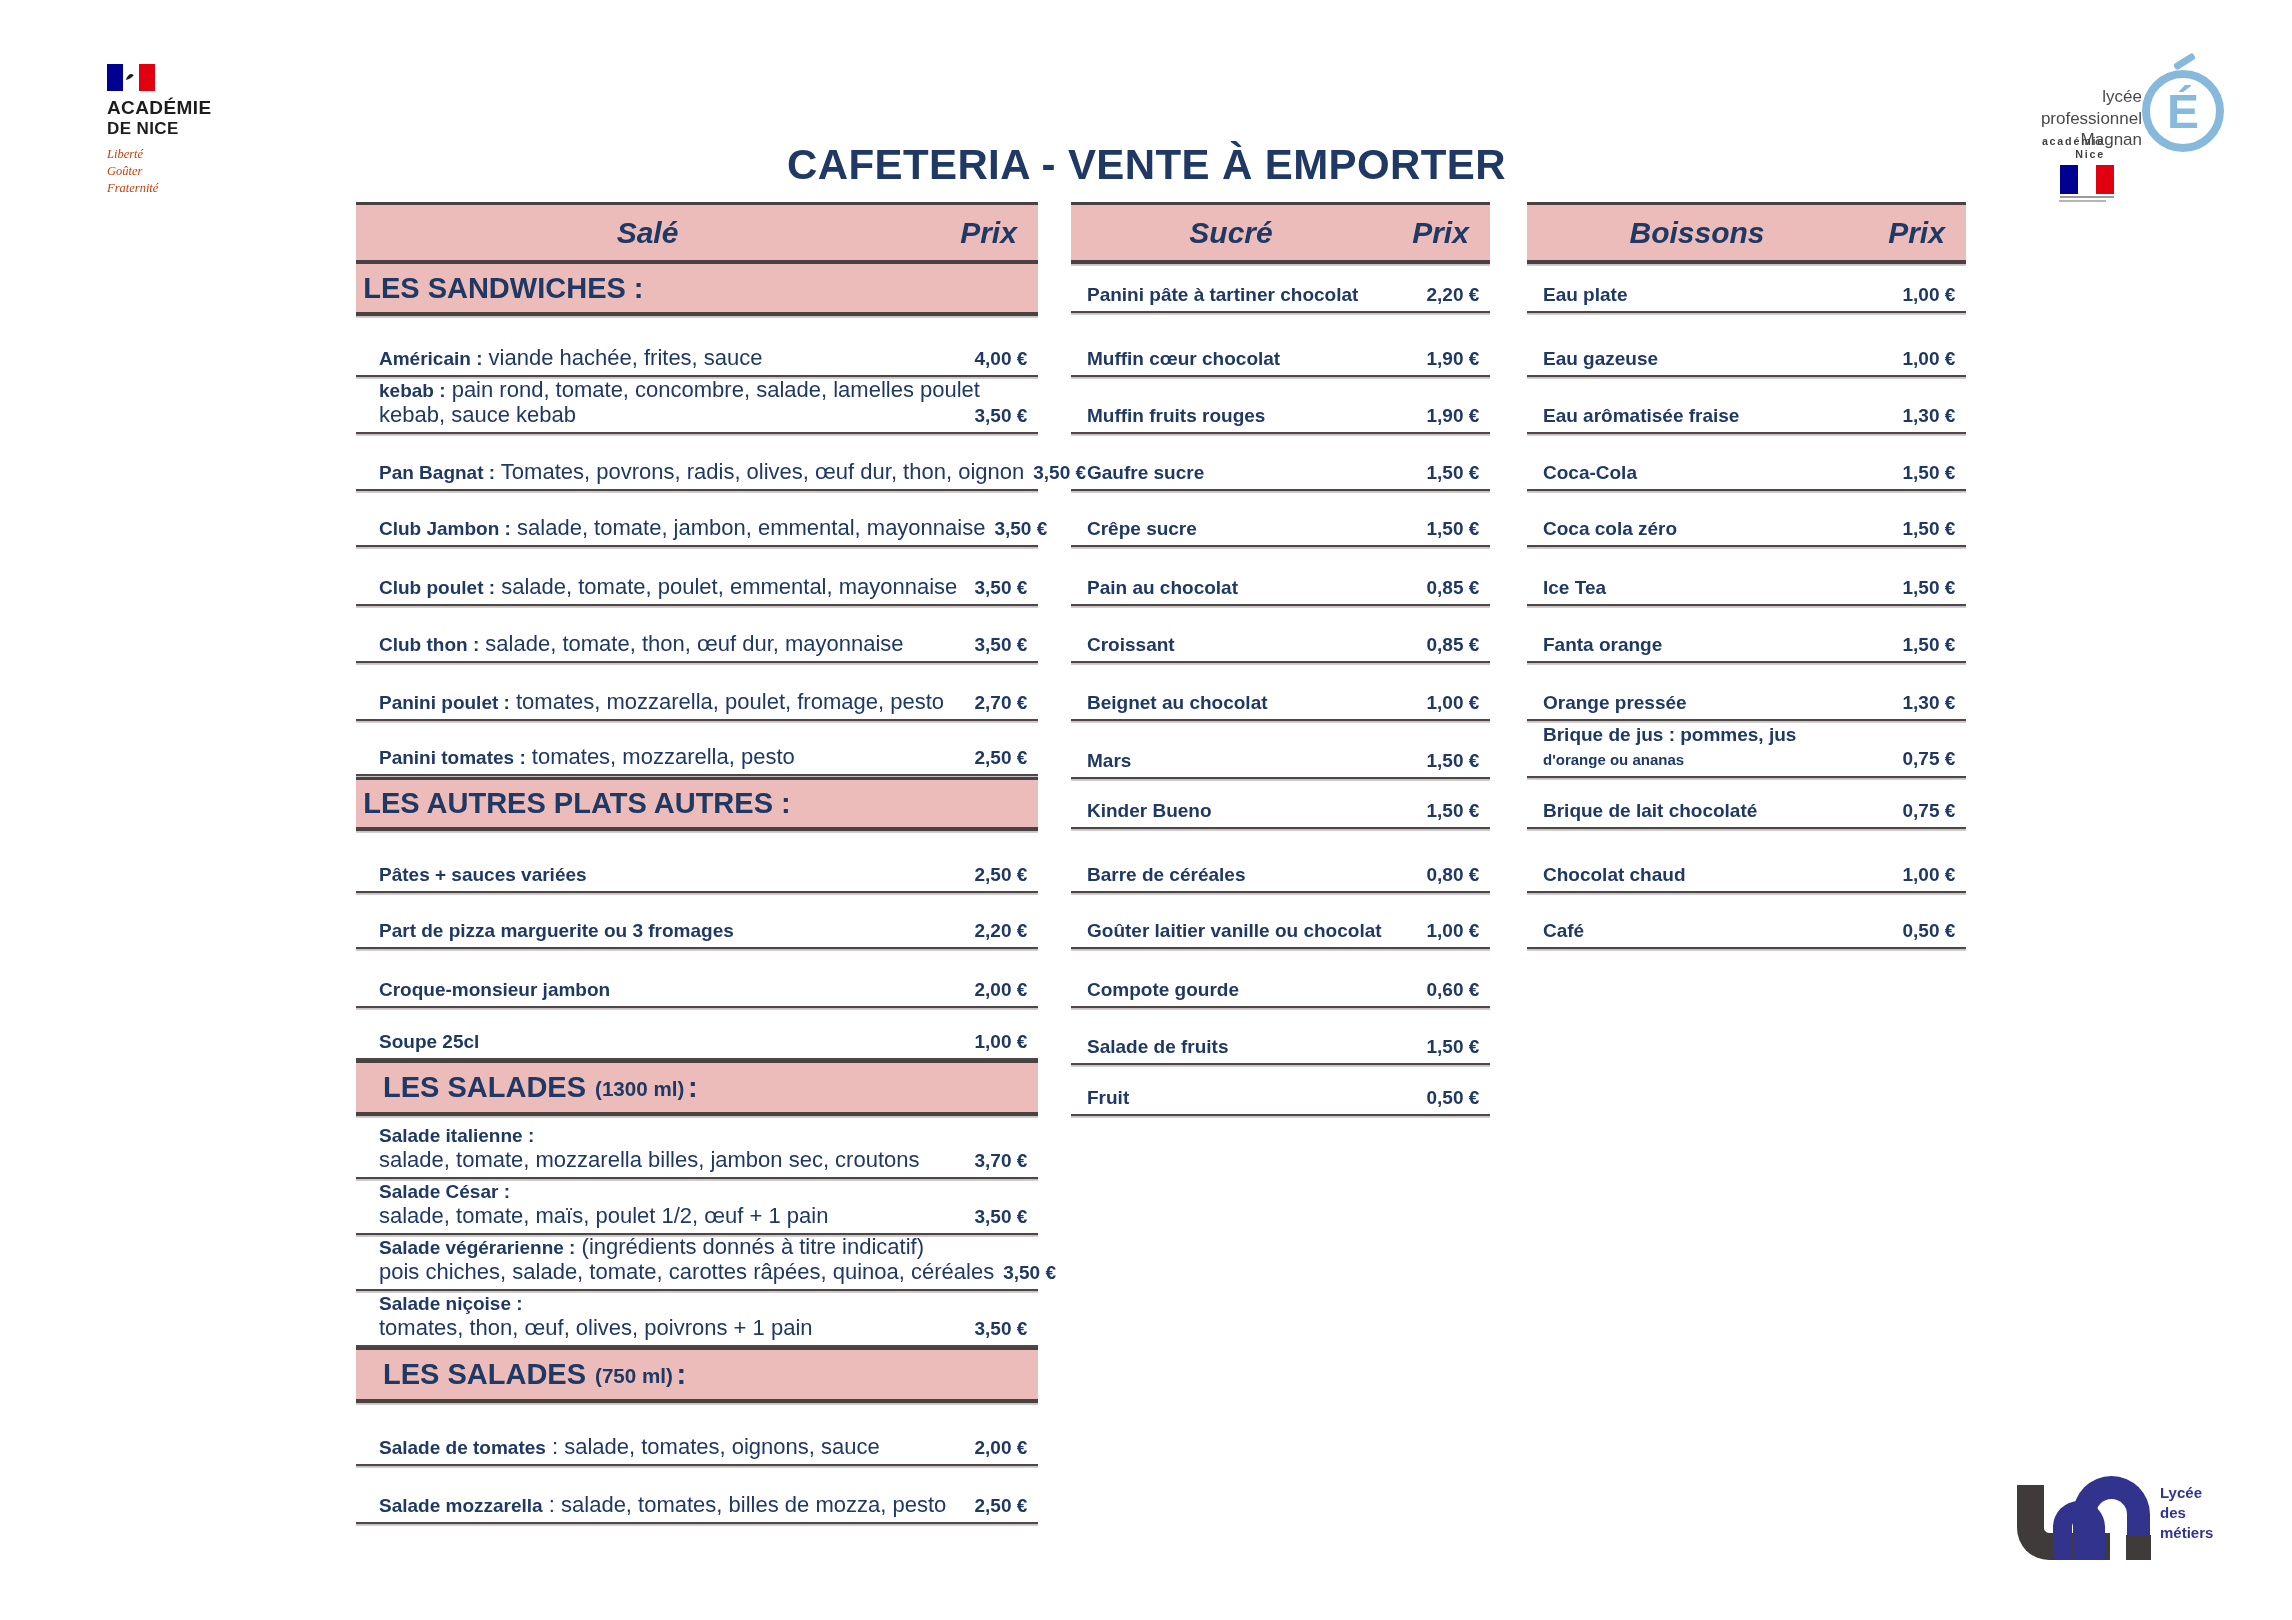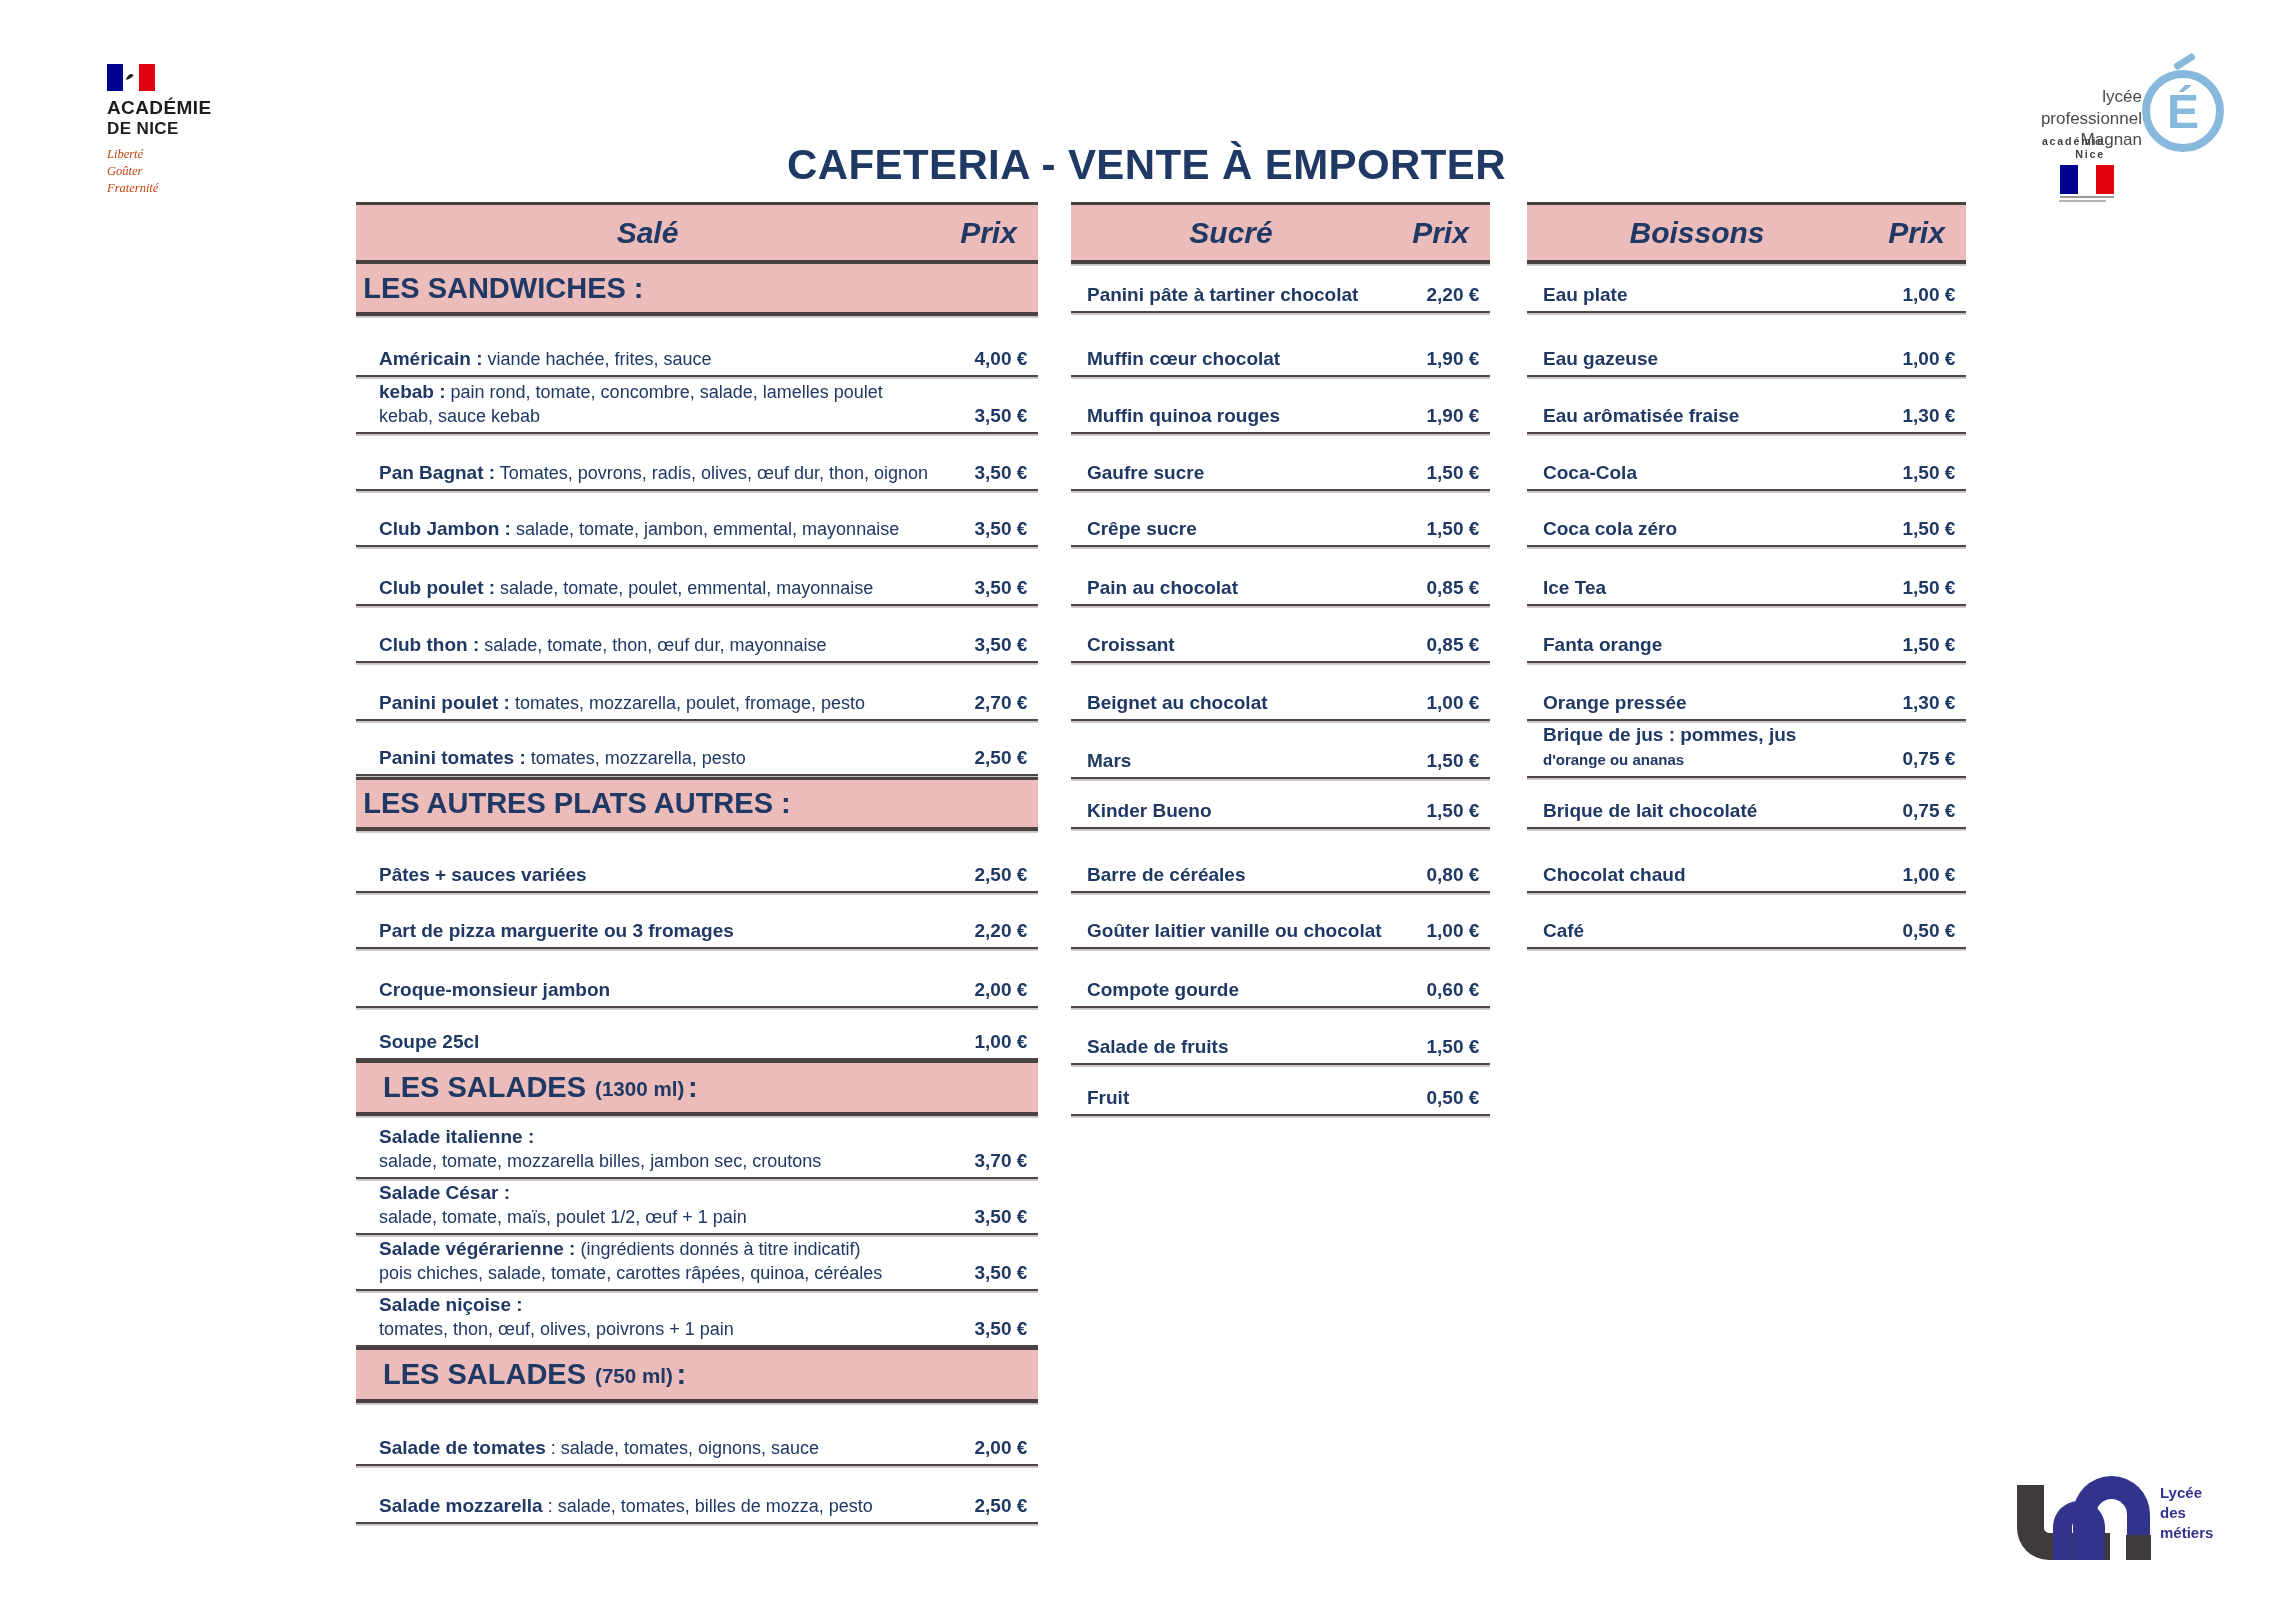--- a/index.html
+++ b/index.html
@@ -55,21 +55,21 @@
   .band.section{border-bottom:4.5px solid #4a4242;}
   .band.section.ind{padding-left:27px;}
   .band.section .note{font-size:20.6px;margin:3.6px 3.6px 0 9px;}
 
   .item{position:absolute;left:0;right:0;border-bottom:2.7px solid #4f4747;box-sizing:border-box;
         display:flex;flex-direction:column;justify-content:flex-end;
         padding:0 10.7px 4.5px 23px;box-shadow:0 1.8px 0 #c9c2c2;}
   .col2 .item,.col3 .item{padding-left:16px;}
   .row{display:flex;align-items:baseline;line-height:24px;white-space:pre;font-size:19px;}
   .nm{font-weight:bold;}
-  .ds{font-size:18px;}
+  .ds{font-size:22px;}
   .pr{margin-left:auto;font-weight:bold;padding-left:9px;}
   .allbold .ds{font-weight:bold;font-size:15px;}
 
   
   .lm{position:absolute;left:2017px;top:1476px;width:224px;height:99px;}
   .lm .l{position:absolute;left:0;top:9px;width:93px;height:75px;box-sizing:border-box;
          border-left:27px solid #3f3b3b;border-bottom:27px solid #3f3b3b;
          border-bottom-left-radius:32px;}
   .lm .arch-s{position:absolute;left:36px;top:25px;width:52px;height:59px;box-sizing:border-box;
               border:19.7px solid #31338d;border-bottom:none;border-radius:29px 29px 0 0;}
@@ -221,21 +221,21 @@
       <span class="hname">Sucré</span>
       <span class="hprix">Prix</span>
     </div>
     <div class="item" style="top:277px;height:36px">
         <div class="row"><span class="nm">Panini pâte à tartiner chocolat</span><span class="pr">2,20 €</span></div>
       </div>
     <div class="item" style="top:341px;height:36px">
         <div class="row"><span class="nm">Muffin cœur chocolat</span><span class="pr">1,90 €</span></div>
       </div>
     <div class="item" style="top:398px;height:36px">
-        <div class="row"><span class="nm">Muffin quinoa rouges</span><span class="pr">1,90 €</span></div>
+        <div class="row"><span class="nm">Muffin fruits rouges</span><span class="pr">1,90 €</span></div>
       </div>
     <div class="item" style="top:455px;height:36px">
         <div class="row"><span class="nm">Gaufre sucre</span><span class="pr">1,50 €</span></div>
       </div>
     <div class="item" style="top:511px;height:36px">
         <div class="row"><span class="nm">Crêpe sucre</span><span class="pr">1,50 €</span></div>
       </div>
     <div class="item" style="top:570px;height:36px">
         <div class="row"><span class="nm">Pain au chocolat</span><span class="pr">0,85 €</span></div>
       </div>

